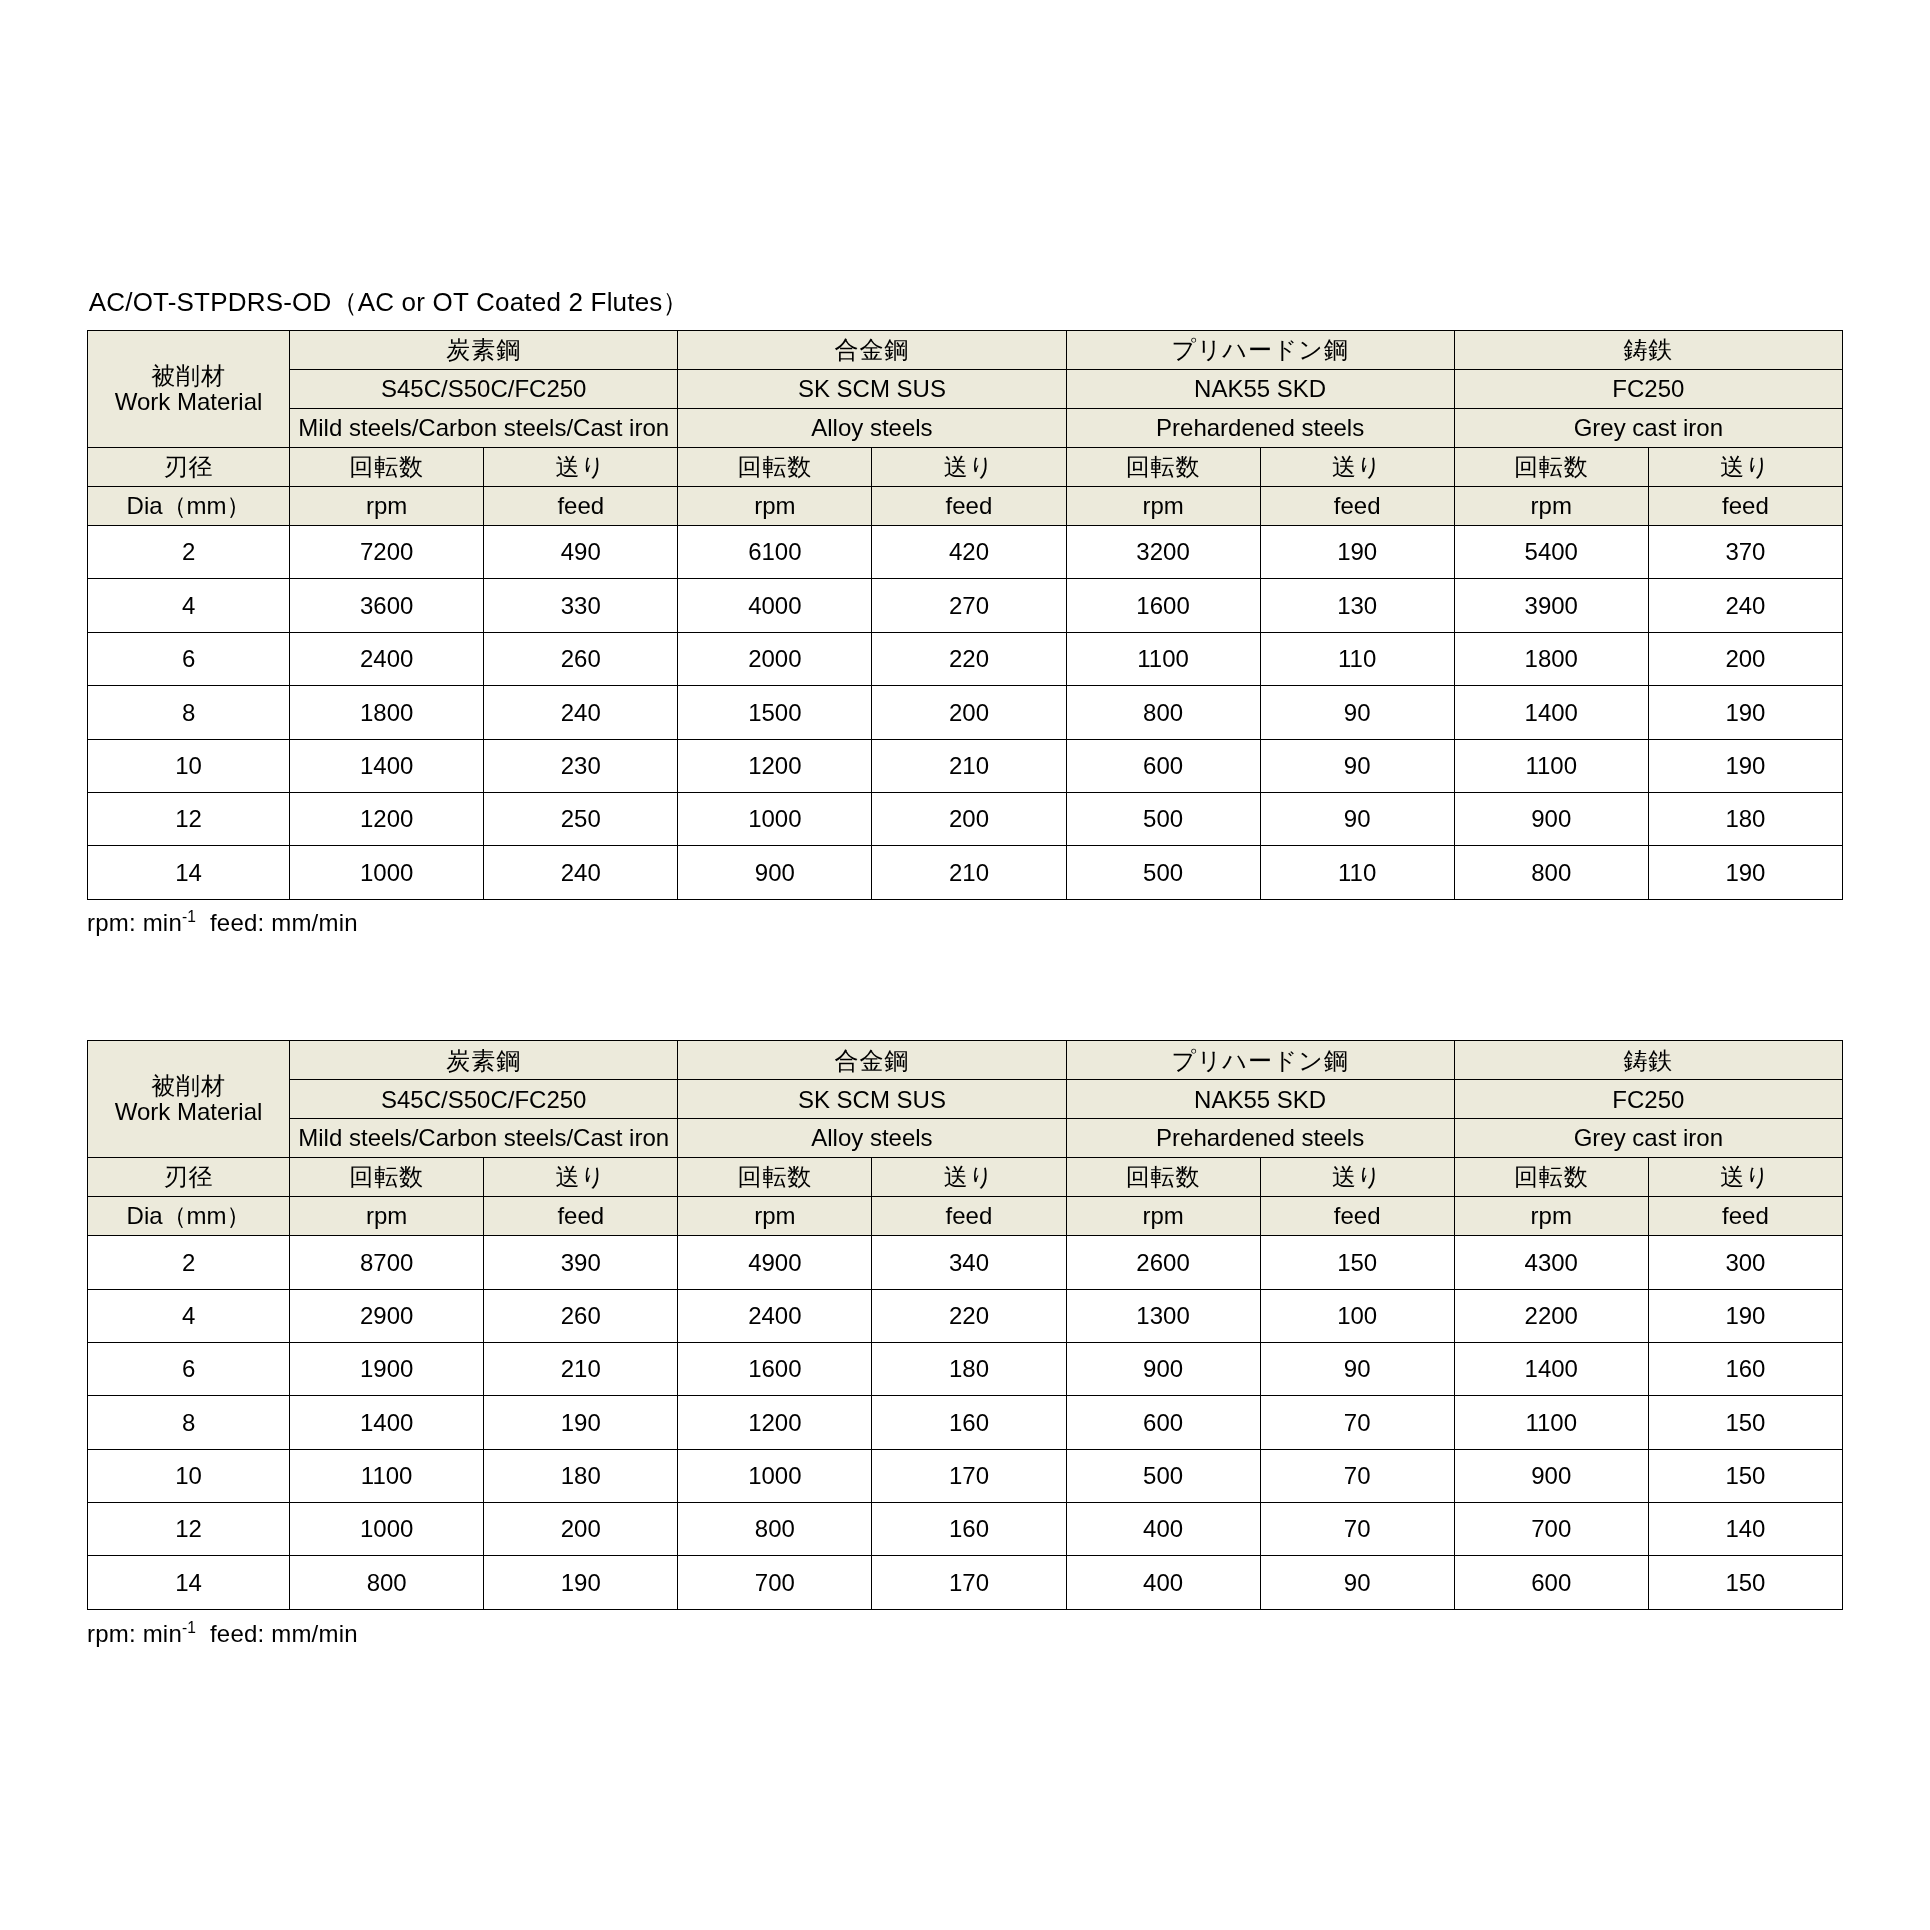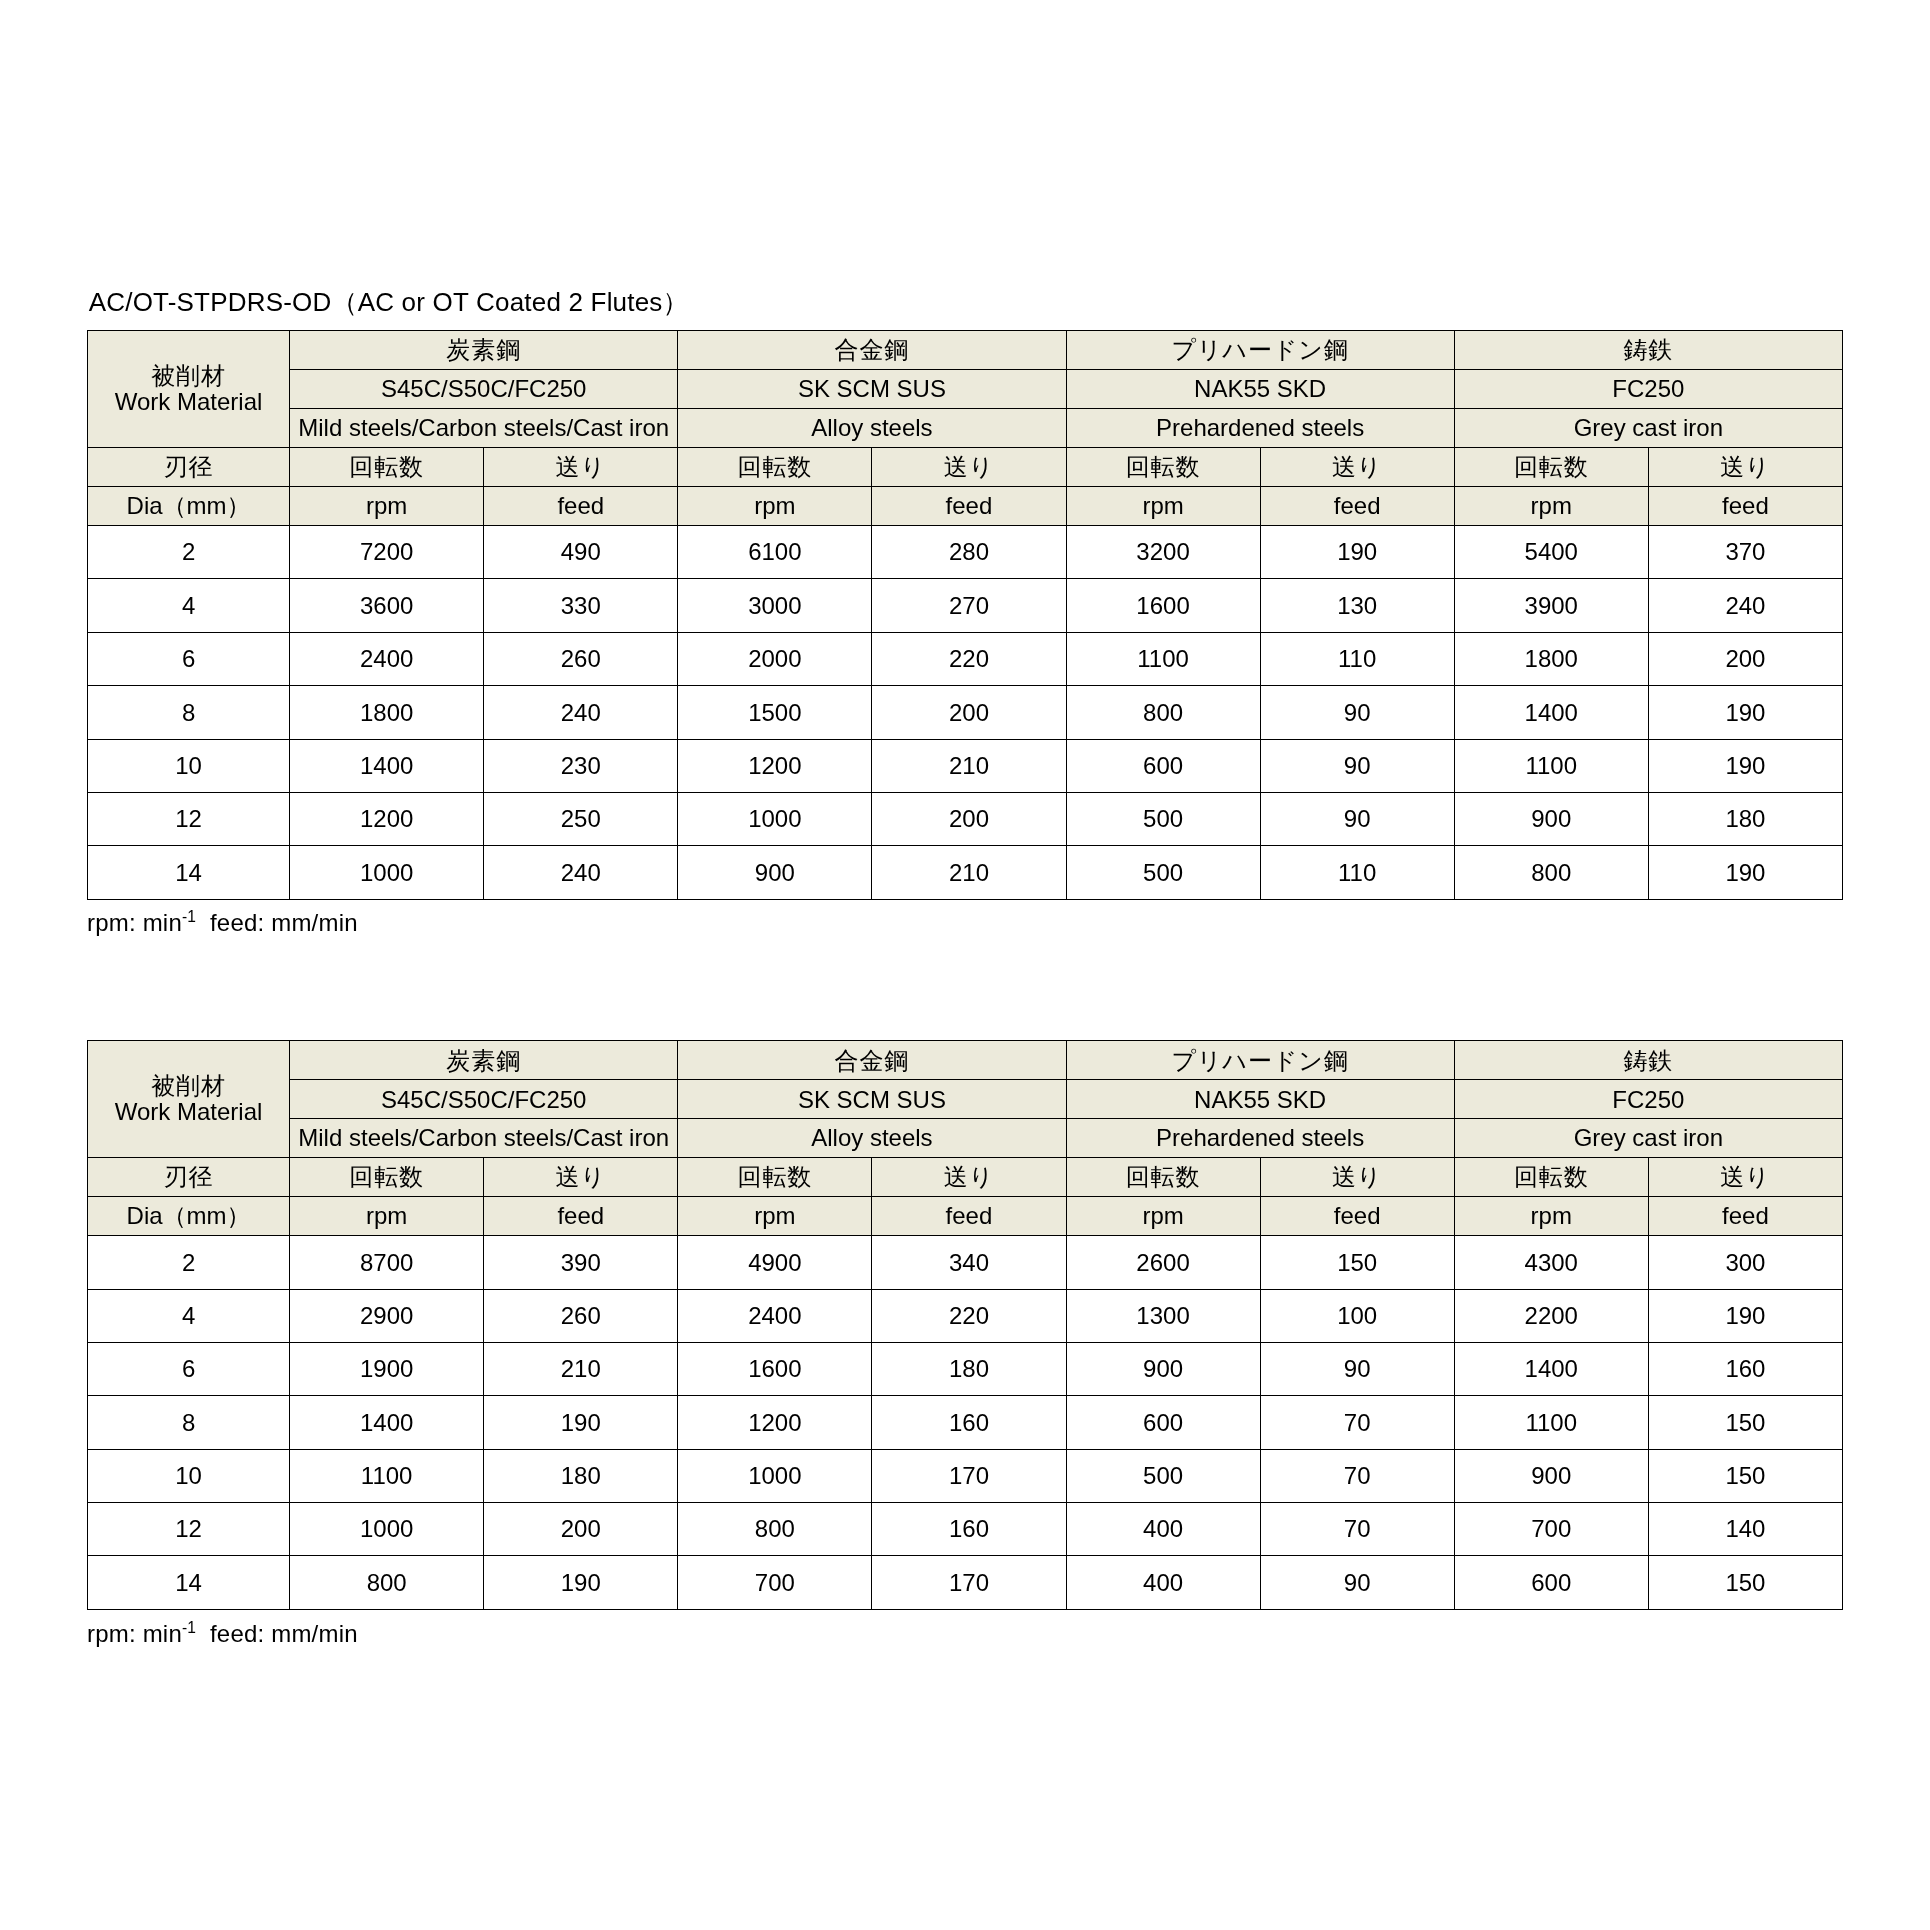--- a/index.html
+++ b/index.html
@@ -136,31 +136,31 @@
           <td>feed</td>
           <td>rpm</td>
           <td>feed</td>
         </tr>
 
         <tr>
           <td class="data">2</td>
           <td class="data">7200</td>
           <td class="data">490</td>
           <td class="data">6100</td>
-          <td class="data">280</td>
+          <td class="data">420</td>
           <td class="data">3200</td>
           <td class="data">190</td>
           <td class="data">5400</td>
           <td class="data">370</td>
         </tr>
         <tr>
           <td class="data">4</td>
           <td class="data">3600</td>
           <td class="data">330</td>
-          <td class="data">3000</td>
+          <td class="data">4000</td>
           <td class="data">270</td>
           <td class="data">1600</td>
           <td class="data">130</td>
           <td class="data">3900</td>
           <td class="data">240</td>
         </tr>
         <tr>
           <td class="data">6</td>
           <td class="data">2400</td>
           <td class="data">260</td>

